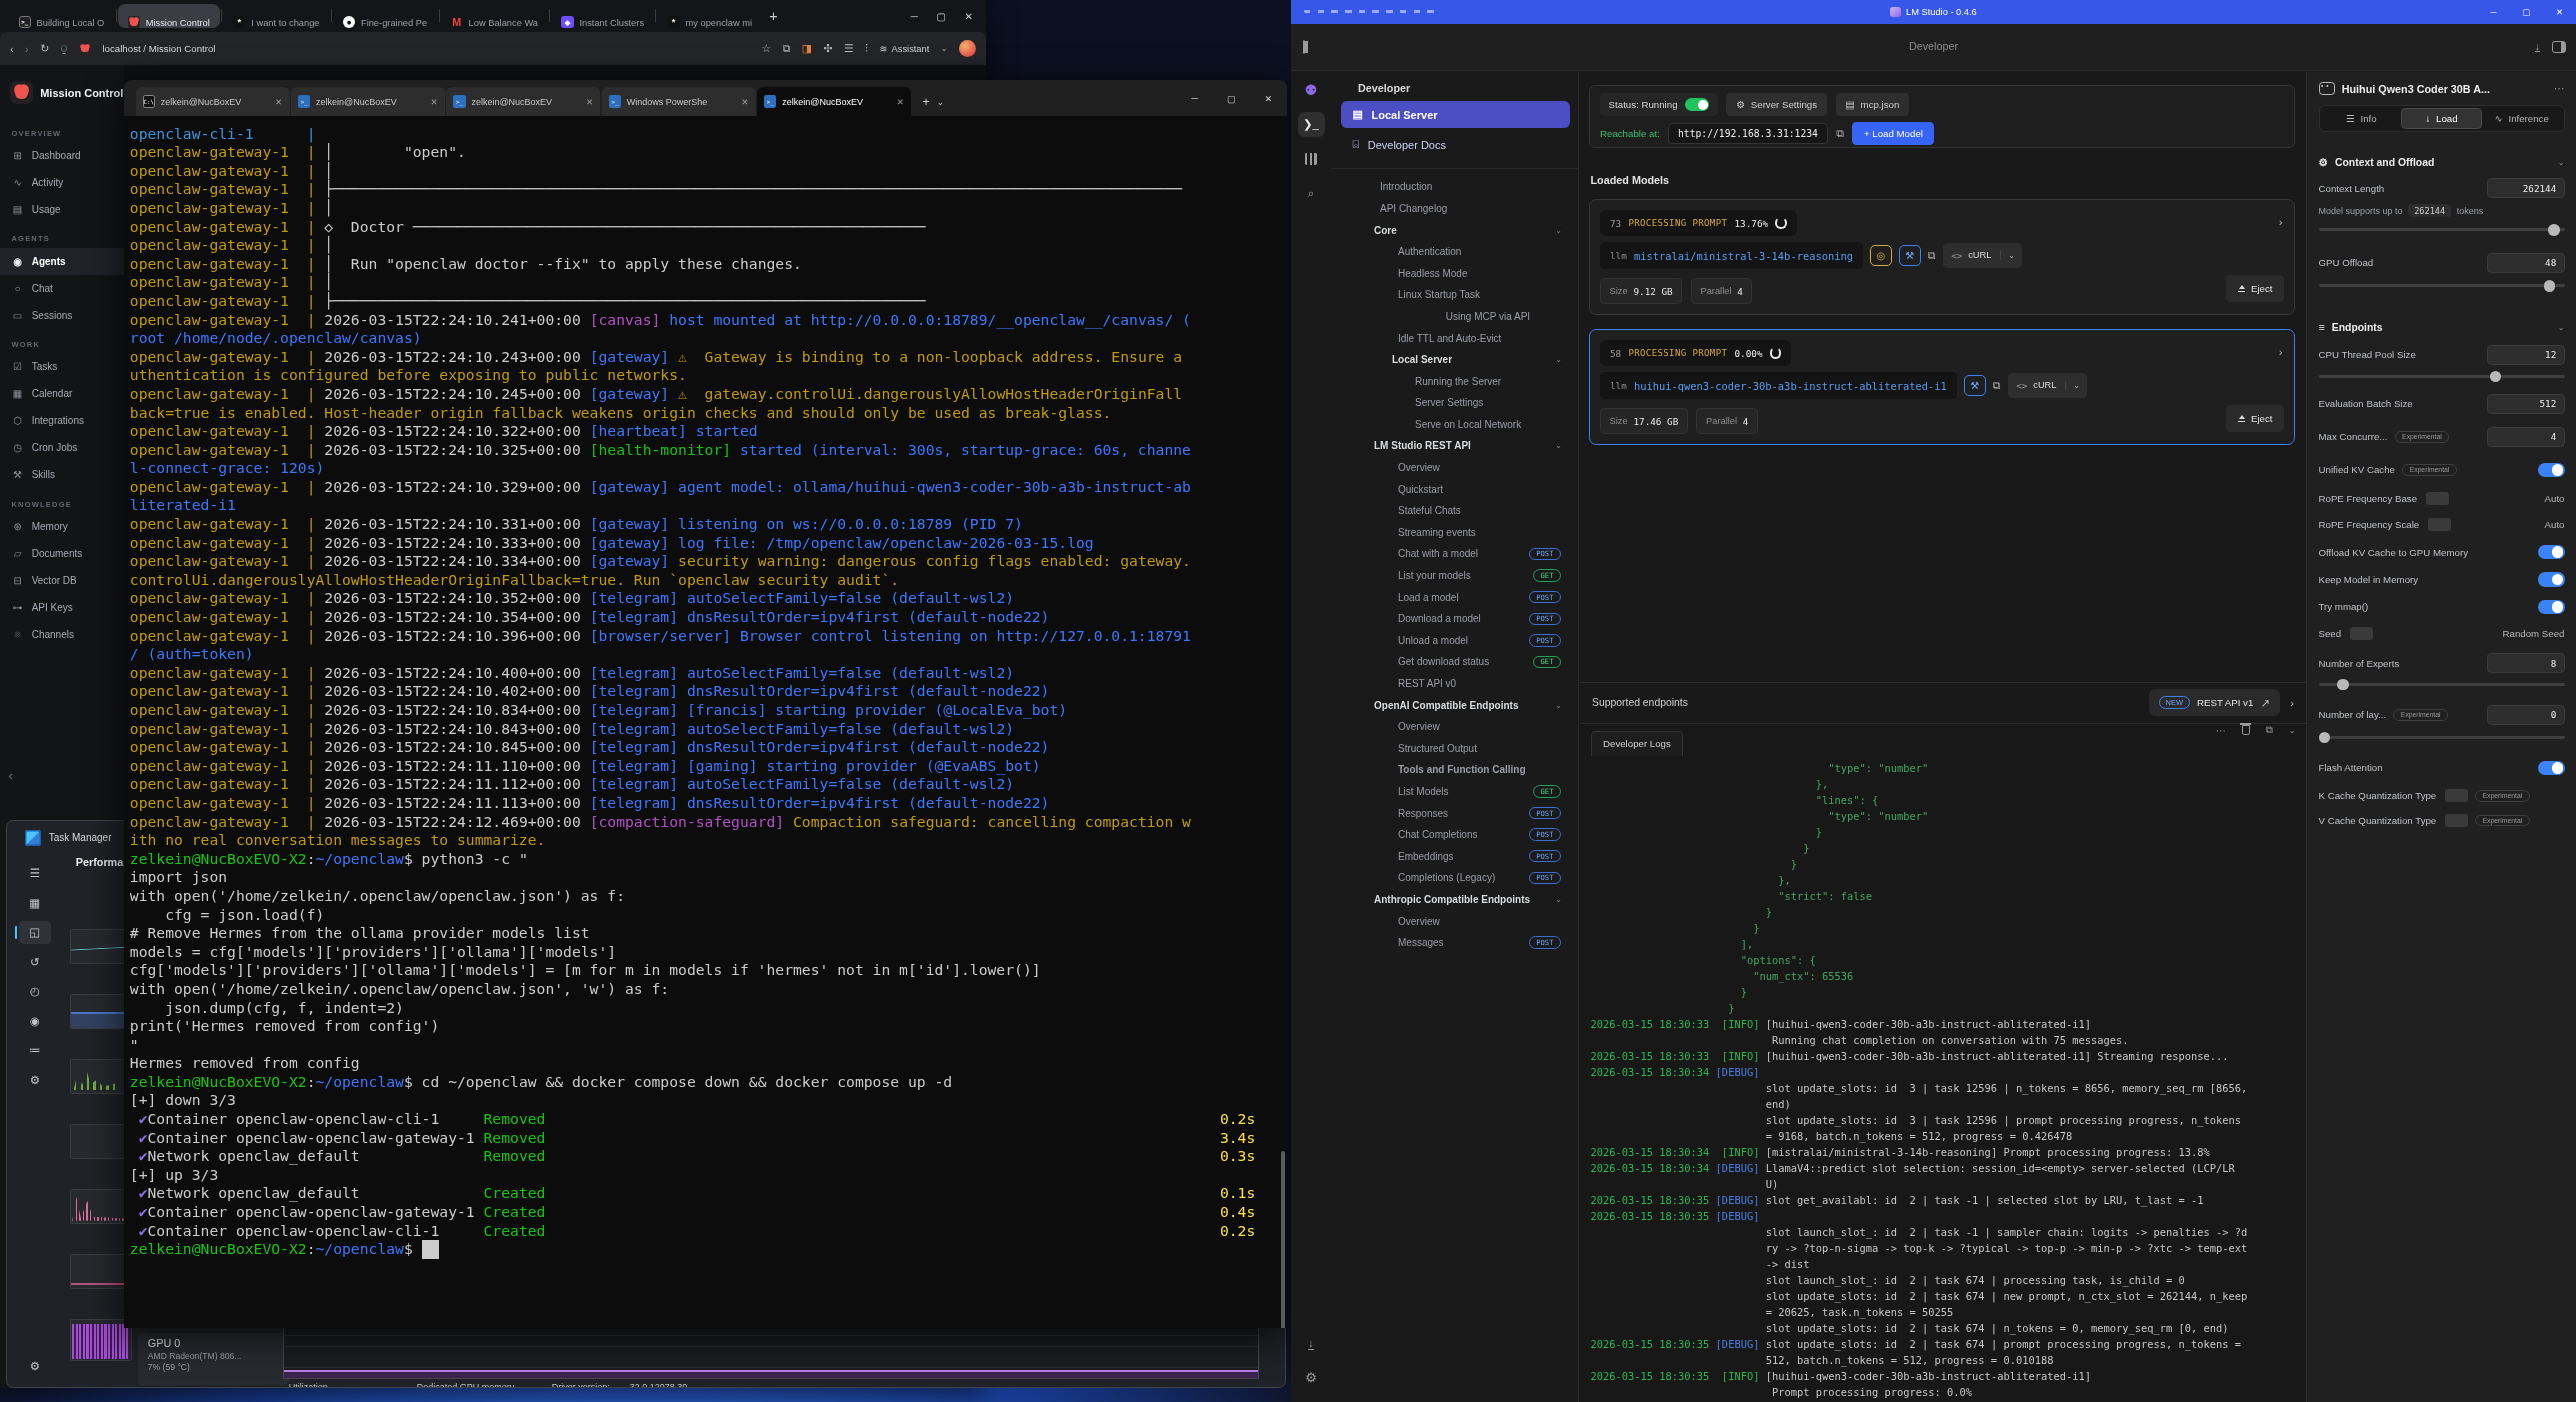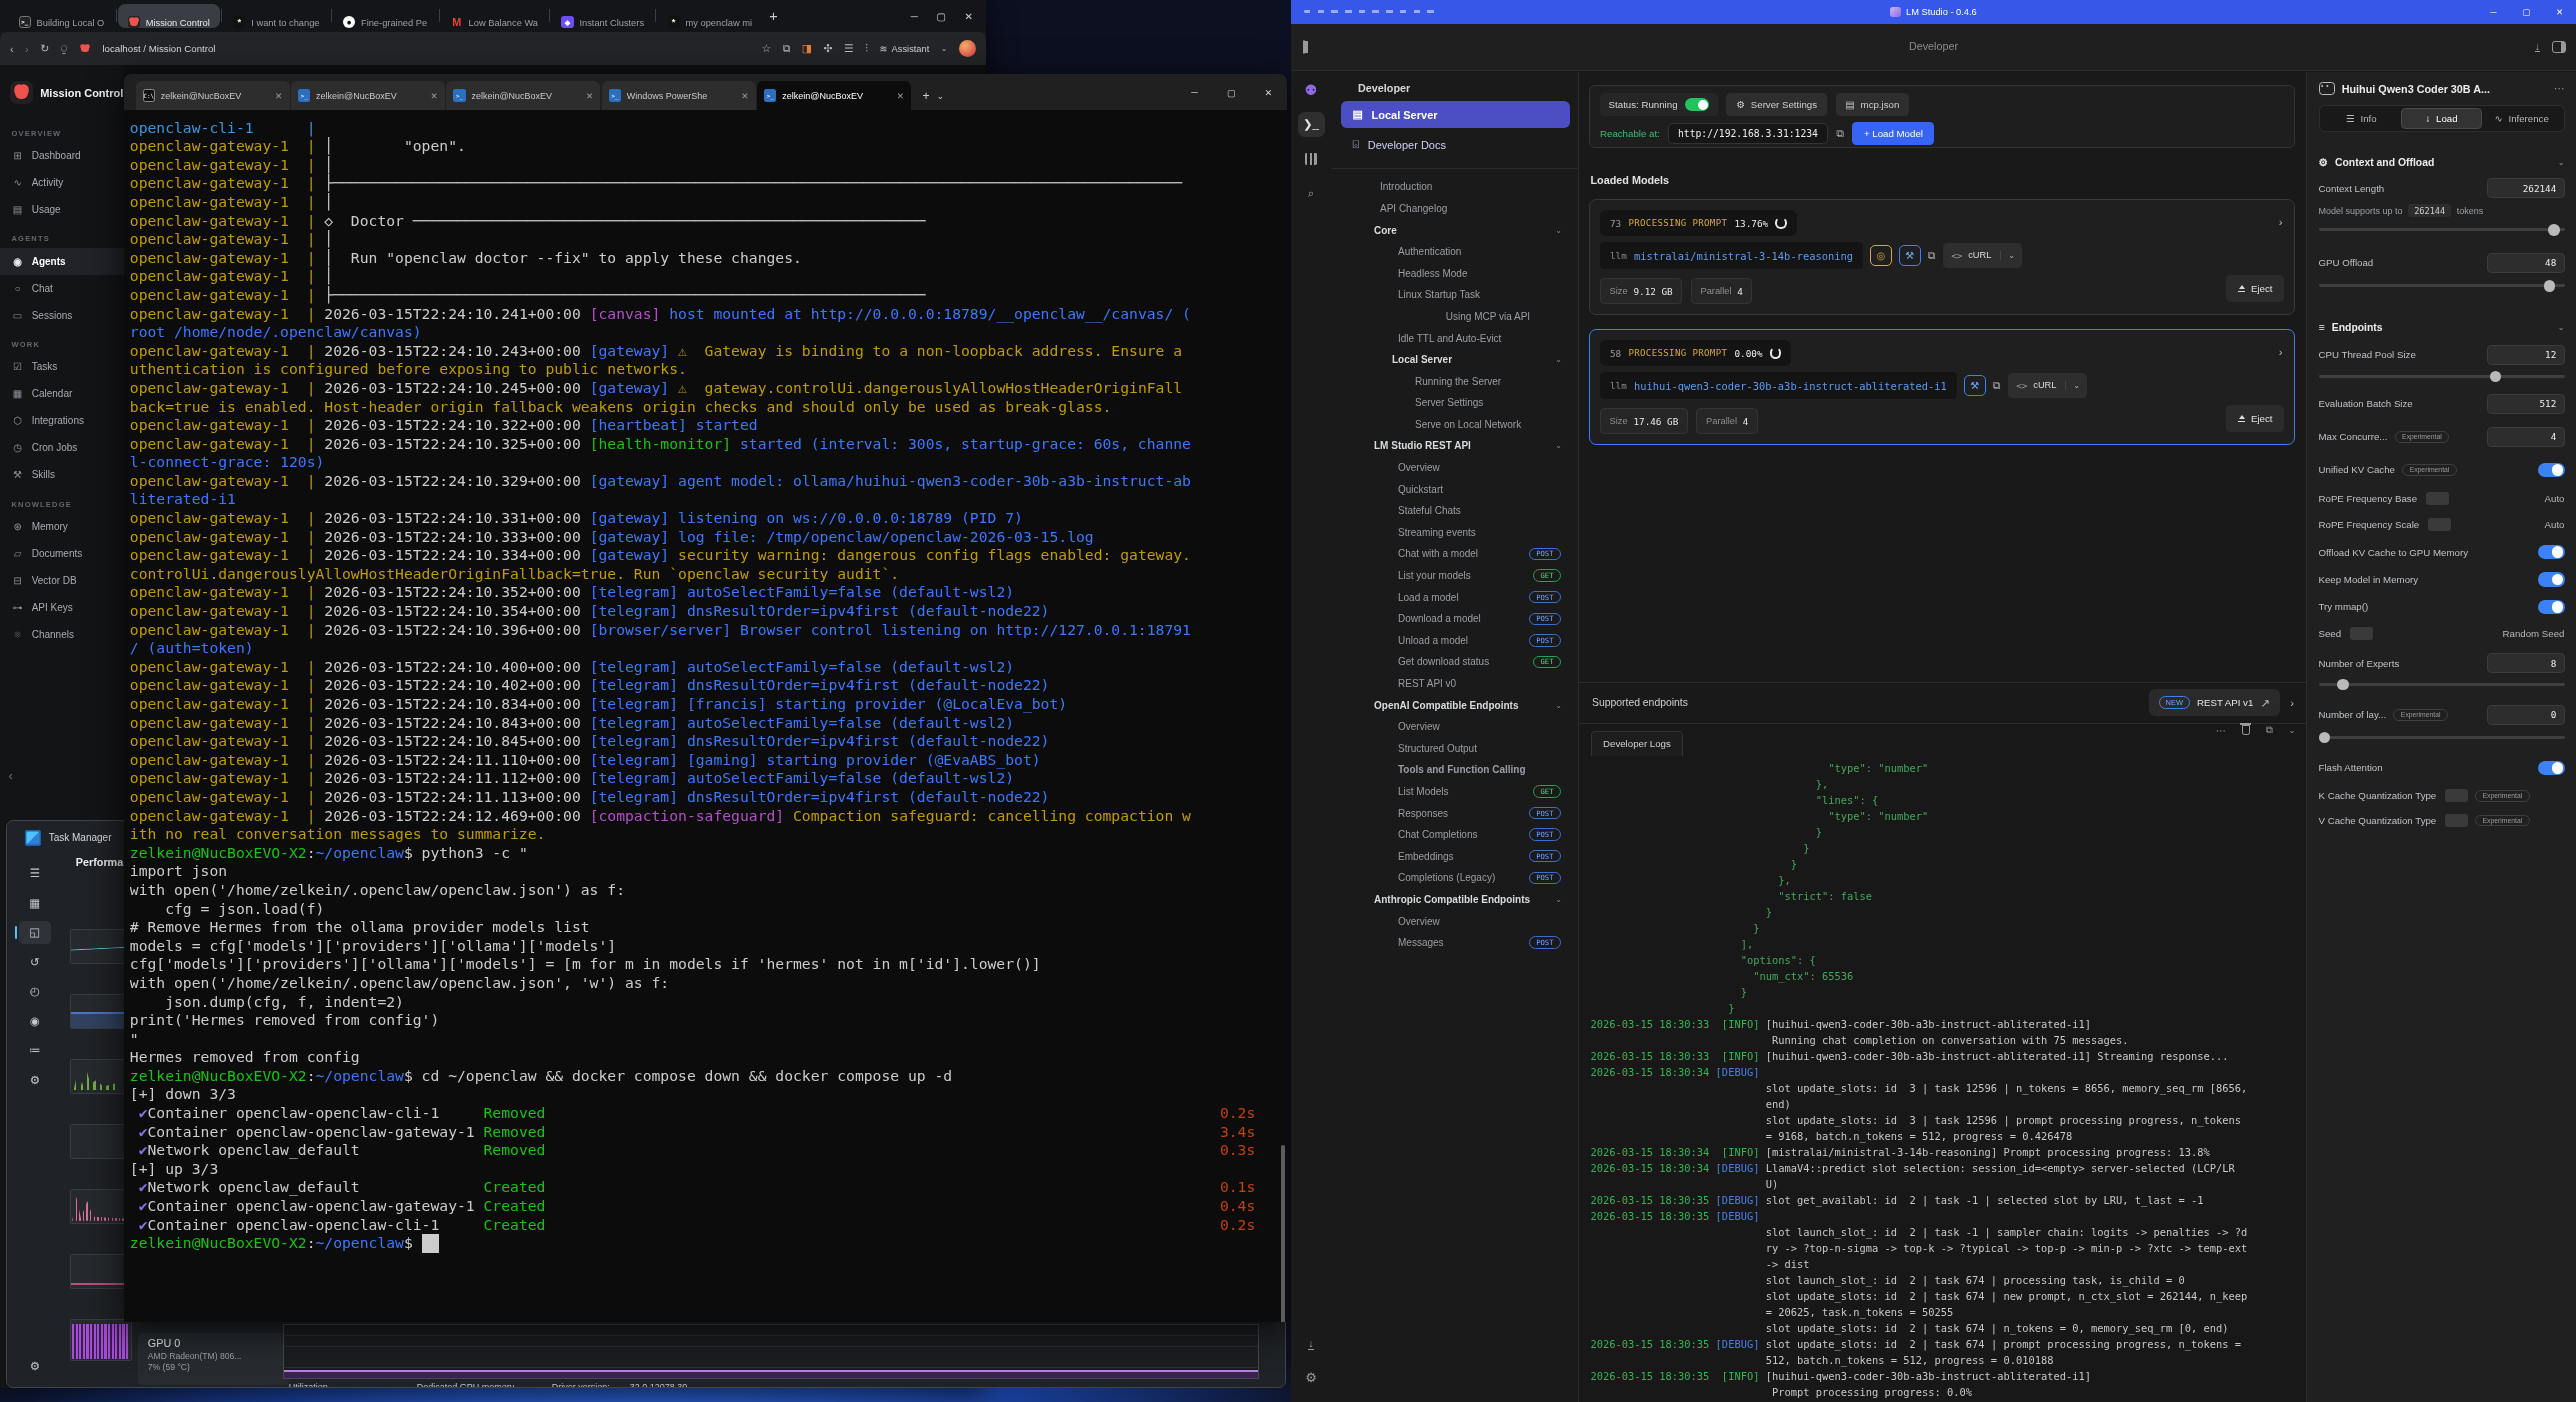--- a/index.html
+++ b/index.html
@@ -64,37 +64,37 @@
   .tm-gpuname{color:#e8eaec;font-size:10.8px}
   .tm-gpusub{color:#9aa0a6;font-size:8.6px;margin-top:1.4px}
   .tm-chart{position:absolute;left:276px;top:503px;width:976px;height:55px;border:0.7px solid #45484e;background:
      repeating-linear-gradient(90deg,transparent 0 81px,#2b2e33 81px 81px),
      repeating-linear-gradient(180deg,transparent 0 10px,#2b2e33 10px 10.8px),#1b1d20}
   .tm-chart::after{content:"";position:absolute;left:0;right:0;bottom:5.8px;height:2.2px;background:#b57ee0}
   .tm-chart::before{content:"";position:absolute;left:0;right:0;bottom:0;height:5.8px;background:#3a2350}
   .tm-foot{position:absolute;left:282px;top:561px;display:flex;gap:0;color:#bdc2c8;font-size:9px}
   .tm-foot span{display:inline-block}
   
-  .term{position:absolute;left:124px;top:74px;width:1163px;height:1248px;background:#0c0c0c;border-radius:7.2px 7.2px 0 0;box-shadow:0 7.2px 36px rgba(0,0,0,.75);overflow:hidden}
+  .term{position:absolute;left:124px;top:80px;width:1163px;height:1248px;background:#0c0c0c;border-radius:7.2px 7.2px 0 0;box-shadow:0 7.2px 36px rgba(0,0,0,.75);overflow:hidden}
   .term-bar{height:36px;background:#202020;display:flex;align-items:flex-end;padding-left:11.5px}
   .ttab{height:29px;width:154px;background:#2d2d2d;border-radius:5.8px 5.8px 0 0;display:flex;align-items:center;gap:5.8px;padding:0 7.2px;color:#c8c8c8;font-size:9px;margin-right:1.4px;white-space:nowrap;overflow:hidden}
   .ttab.active{background:#0c0c0c;color:#fff}
   .ttab .x{margin-left:auto;color:#9a9a9a;font-size:8.6px}
   .ticon{width:12.2px;height:12.2px;border-radius:2.2px;display:flex;align-items:center;justify-content:center;font-size:5.8px;font-family:"DejaVu Sans Mono",monospace;color:#fff;flex:0 0 auto}
   .ticon.cmd{background:#111;border:0.7px solid #888}
   .ticon.ps{background:#2c6fbf}
   .term-plus{color:#cfcfcf;font-size:12.2px;margin:0 7.2px 7.2px 10px}
   .term-chev{color:#cfcfcf;font-size:8.6px;margin-bottom:8.6px}
   .term-ctl{margin-left:auto;display:flex;gap:0;height:100%;align-items:center}
   .term-ctl span{width:37px;text-align:center;color:#d8d8d8;font-size:9.3px}
   .term-body{position:relative;padding:8.6px 18.7px 0 5.8px;font-family:"DejaVu Sans Mono",monospace;font-size:14.7px;line-height:18.6px;color:#ccc}
   .tl{display:flex;white-space:pre;overflow:hidden}
   .tc-y{color:#c19c00}.tc-b{color:#3b78ff}.tc-c{color:#3a96dd}.tc-w{color:#cccccc}.tc-g{color:#16c60c}.tc-m{color:#b44fc8}.tc-p{color:#8a6fe8}
   .tc-cur{background:#cccccc}
-  .tl .tr{margin-left:auto;color:#c2410c;padding-right:13px}
+  .tl .tr{margin-left:auto;color:#fde047;padding-right:13px}
   .term-scroll{position:absolute;right:2.2px;top:1071px;width:4.3px;height:180px;border-radius:2.2px;background:#5c5c5c}
   
   .lms{position:absolute;left:1291px;top:0;width:1285px;height:1403px;background:#1a1a1a;overflow:hidden}
   .lms-title{height:24px;background:#3657e8;display:flex;align-items:center;justify-content:center;position:relative;color:#fff;font-size:9.3px}
   .lms-title .dashes{position:absolute;left:13px;top:10px;width:137px;height:2.9px;background:repeating-linear-gradient(90deg,rgba(255,255,255,.5) 0 6.5px,transparent 6.5px 13.7px);border-radius:1.4px}
   .lms-logo{width:10.8px;height:10.8px;border-radius:2.9px;background:linear-gradient(135deg,#cdb6f7,#8d6ae8);margin-right:5px}
   .lms-title .ctl{position:absolute;right:0;top:0;height:24px;display:flex}
   .lms-title .ctl span{width:33px;display:flex;align-items:center;justify-content:center;font-size:8.6px}
   .lms-head{height:47px;background:#1f1f1f;border-bottom:0.7px solid #2c2c2c;position:relative}
   .lms-head .center{position:absolute;left:0;right:0;top:16px;text-align:center;color:#8b8b8b;font-size:10.8px}

